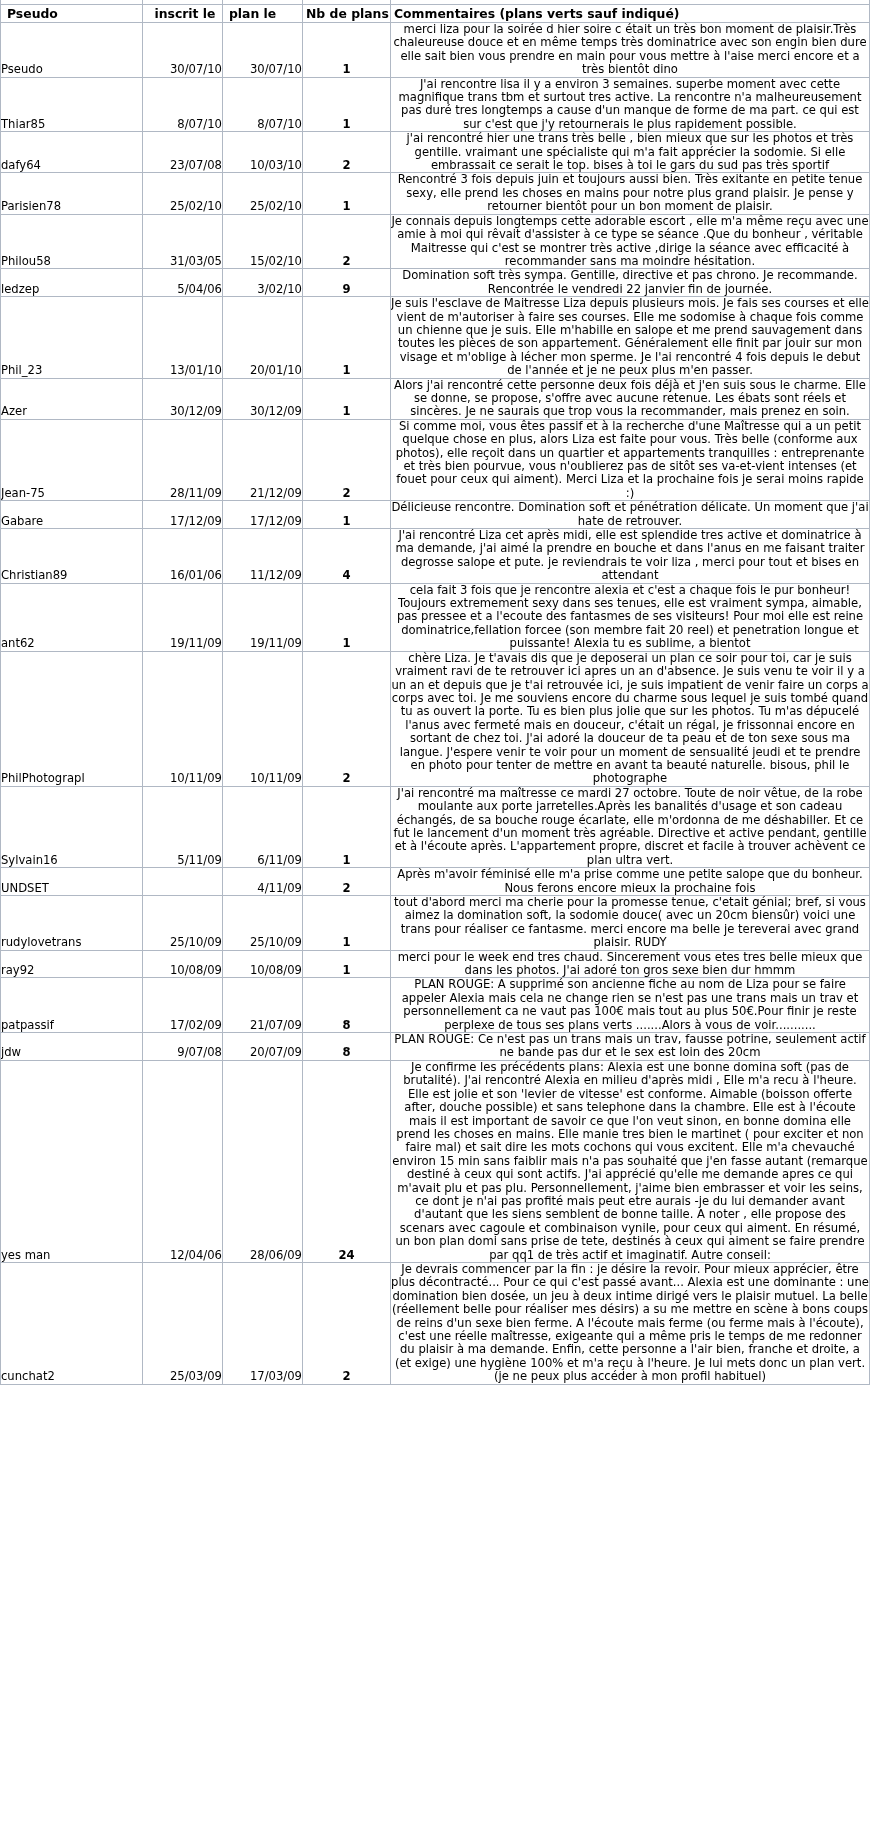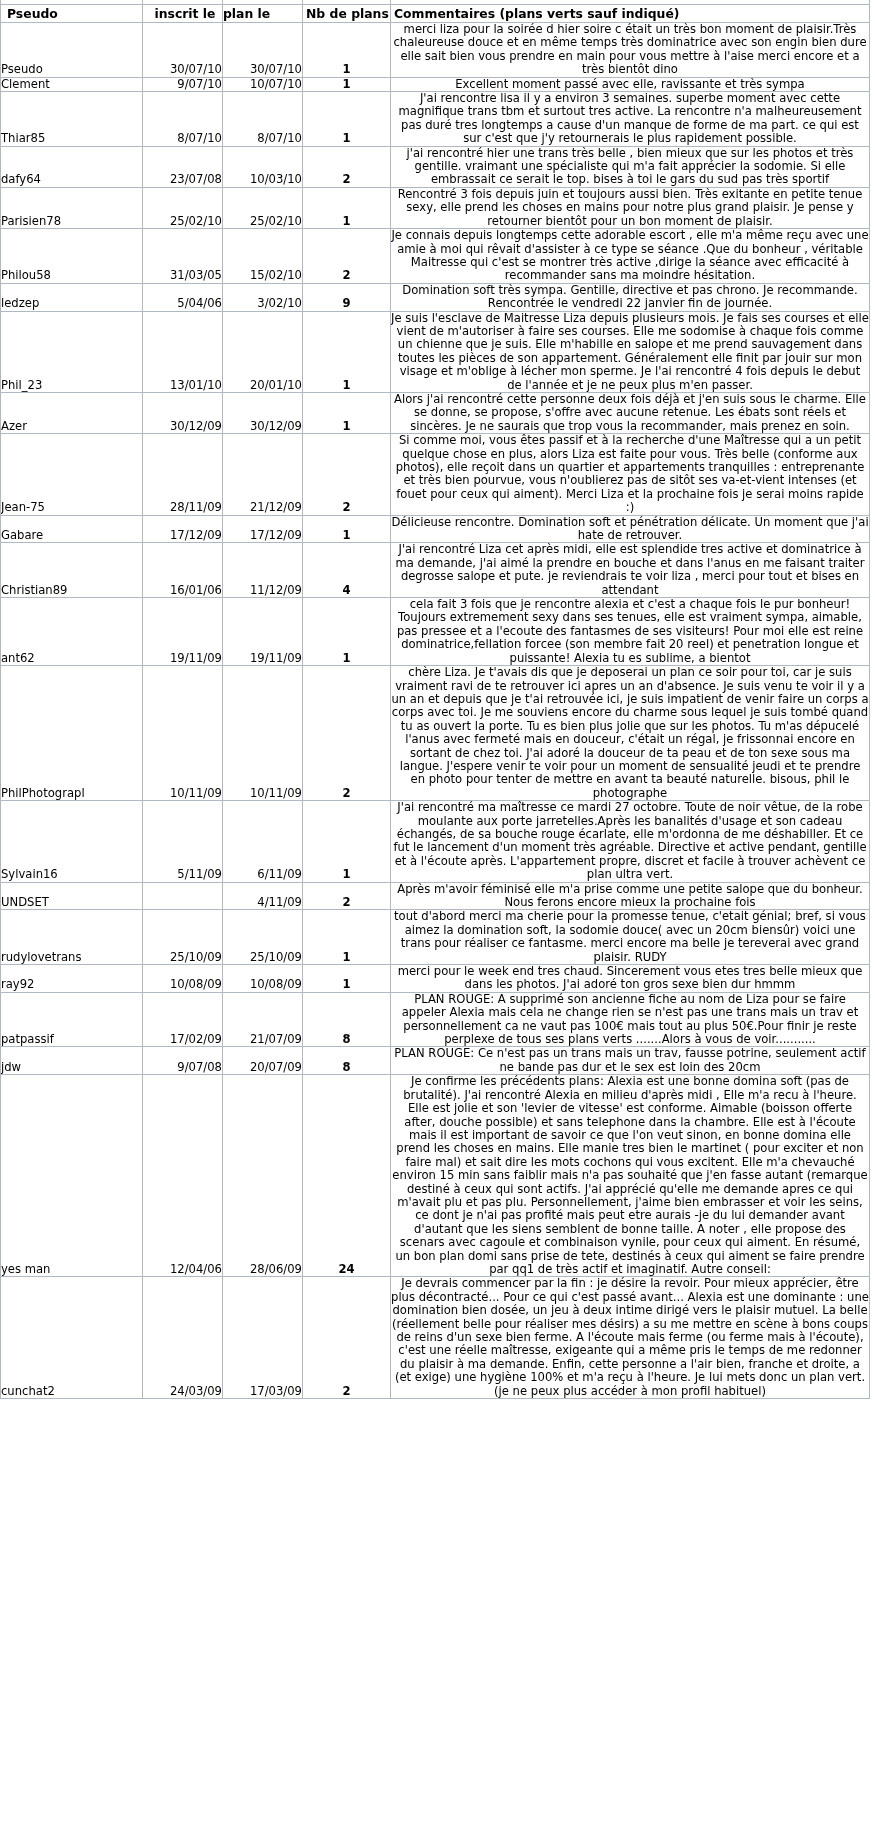--- a/index.html
+++ b/index.html
@@ -77,21 +77,21 @@
     word-wrap: break-word;
     overflow-wrap: break-word;
   }
   td.comment .ctext {
     display: block;
     white-space: normal;
   }
   
   tr.header td.h-pseudo  { text-align: left;   padding-left: 6px; }
   tr.header td.h-inscrit { text-align: center;   padding-left: 8px; }
-  tr.header td.h-plan    { text-align: left;   padding-left: 0; }
+  tr.header td.h-plan    { text-align: left;   padding-left: 6px; }
   tr.header td.h-nb      { text-align: center; }
 </style>
 </head>
 <body>
 
 <div id="sheet">
   <table class="grid">
     <colgroup>
       <col class="c-pseudo">
         <col class="c-inscrit">
@@ -117,29 +117,20 @@
         <tr>
           <td class="pseudo">Pseudo</td>
           <td class="date">30/07/10</td>
           <td class="date">30/07/10</td>
           <td class="nb">1</td>
           <td class="comment">
             <span class="ctext">merci liza pour la soirée d hier soire c était un très bon moment de plaisir.Très chaleureuse douce et en même temps très dominatrice avec son engin bien dure elle sait bien vous prendre en main pour vous mettre à l'aise merci encore et a très bientôt dino</span>
           </td>
         </tr>
         <tr>
-          <td class="pseudo">Clement</td>
-          <td class="date">9/07/10</td>
-          <td class="date">10/07/10</td>
-          <td class="nb">1</td>
-          <td class="comment">
-            <span class="ctext">Excellent moment passé avec elle, ravissante et très sympa</span>
-          </td>
-        </tr>
-        <tr>
           <td class="pseudo">Thiar85</td>
           <td class="date">8/07/10</td>
           <td class="date">8/07/10</td>
           <td class="nb">1</td>
           <td class="comment">
             <span class="ctext">J'ai rencontre lisa il y a environ 3 semaines. superbe moment avec cette magnifique trans tbm et surtout tres active. La rencontre n'a malheureusement pas duré tres longtemps a cause d'un manque de forme de ma part. ce qui est sur c'est que j'y retournerais le plus rapidement possible.</span>
           </td>
         </tr>
         <tr>
           <td class="pseudo">dafy64</td>
@@ -298,21 +289,21 @@
           <td class="pseudo">yes man</td>
           <td class="date">12/04/06</td>
           <td class="date">28/06/09</td>
           <td class="nb">24</td>
           <td class="comment">
             <span class="ctext">Je confirme les précédents plans: Alexia est une bonne domina soft (pas de brutalité). J'ai rencontré Alexia en milieu d'après midi , Elle m'a recu à l'heure. Elle est jolie et son 'levier de vitesse' est conforme. Aimable (boisson offerte after, douche possible) et sans telephone dans la chambre. Elle est à l'écoute mais il est important de savoir ce que l'on veut sinon, en bonne domina elle prend les choses en mains. Elle manie tres bien le martinet ( pour exciter et non faire mal) et sait dire les mots cochons qui vous excitent. Elle m'a chevauché environ 15 min sans faiblir mais n'a pas souhaité que j'en fasse autant (remarque destiné à ceux qui sont actifs. J'ai apprécié qu'elle me demande apres ce qui m'avait plu et pas plu. Personnellement, j'aime bien embrasser et voir les seins, ce dont je n'ai pas profité mais peut etre aurais -je du lui demander avant d'autant que les siens semblent de bonne taille. A noter , elle propose des scenars avec cagoule et combinaison vynile, pour ceux qui aiment. En résumé, un bon plan domi sans prise de tete, destinés à ceux qui aiment se faire prendre par qq1 de très actif et imaginatif. Autre conseil: </span>
           </td>
         </tr>
         <tr>
           <td class="pseudo">cunchat2</td>
-          <td class="date">24/03/09</td>
+          <td class="date">25/03/09</td>
           <td class="date">17/03/09</td>
           <td class="nb">2</td>
           <td class="comment">
             <span class="ctext">Je devrais commencer par la fin : je désire la revoir. Pour mieux apprécier, être plus décontracté... Pour ce qui c'est passé avant... Alexia est une dominante : une domination bien dosée, un jeu à deux intime dirigé vers le plaisir mutuel. La belle (réellement belle pour réaliser mes désirs) a su me mettre en scène à bons coups de reins d'un sexe bien ferme. A l'écoute mais ferme (ou ferme mais à l'écoute), c'est une réelle maîtresse, exigeante qui a même pris le temps de me redonner du plaisir à ma demande. Enfin, cette personne a l'air bien, franche et droite, a (et exige) une hygiène 100% et m'a reçu à l'heure. Je lui mets donc un plan vert. (je ne peux plus accéder à mon profil habituel)</span>
           </td>
         </tr>
       </tbody>
   </table>
 </div>
 

